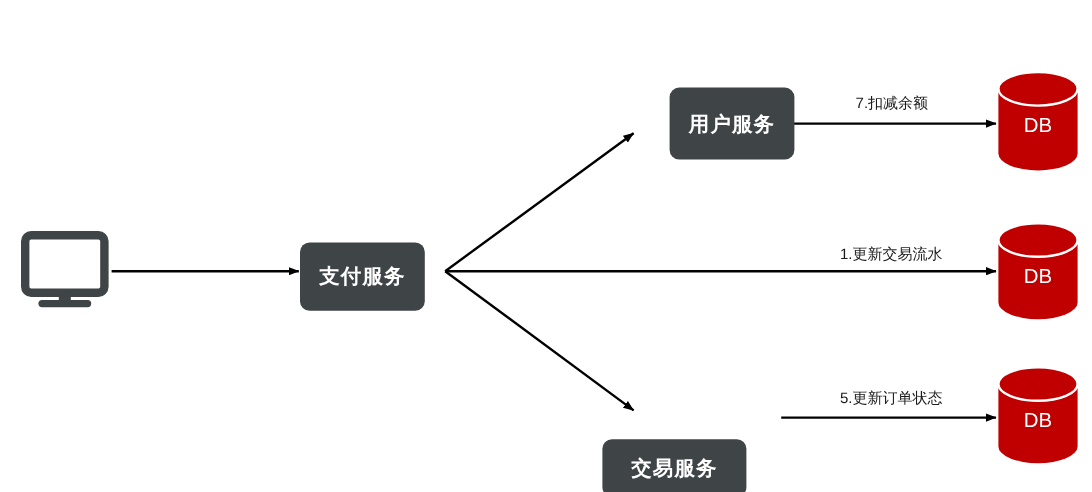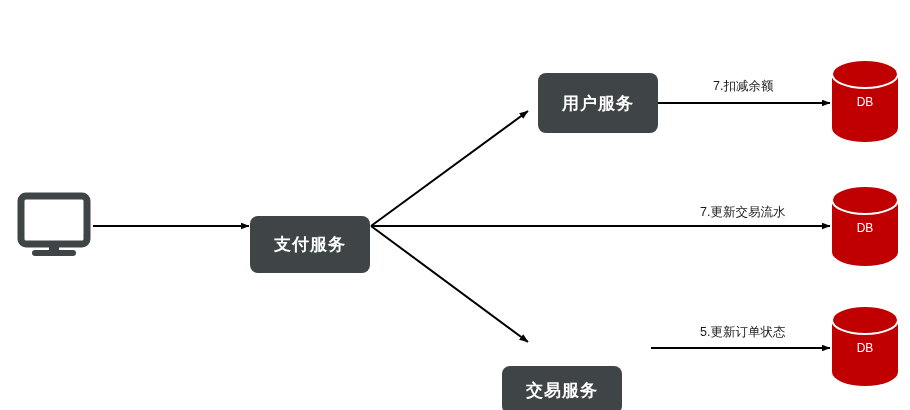--- a/index.html
+++ b/index.html
@@ -47,21 +47,21 @@
     color: #1a1a1a;
     font-size: 12.5px;
     font-weight: normal;
     white-space: nowrap;
     line-height: 1;
     text-align: center;
   }
   .db-label {
     position: absolute;
     color: #ffffff;
-    font-size: 12px;
+    font-size: 17px;
     font-weight: normal;
     white-space: nowrap;
     line-height: 1;
     text-align: center;
   }
 </style>
 </head>
 <body>
 
 <div id="canvas">
@@ -100,35 +100,35 @@
       <path d="M832,200 L832,252 A33,14 0 0,0 898,252 L898,200 Z" fill="#c00000"></path>
       <ellipse cx="865" cy="200" rx="33" ry="14" fill="#c00000" stroke="#ffffff" stroke-width="2"></ellipse>
     </g>
 
     <g>
       <path d="M832,320 L832,372 A33,14 0 0,0 898,372 L898,320 Z" fill="#c00000"></path>
       <ellipse cx="865" cy="320" rx="33" ry="14" fill="#c00000" stroke="#ffffff" stroke-width="2"></ellipse>
     </g>
   </svg>
 
-  <div class="node-box" style="left:250px; top:216px; width:120px; height:57px;">
+  <div class="node-box" style="left:250px; top:202px; width:104px; height:57px;">
     <span class="node-label">支付服务</span>
   </div>
 
-  <div class="node-box" style="left:538px; top:73px; width:120px; height:60px;">
+  <div class="node-box" style="left:558px; top:73px; width:104px; height:60px;">
     <span class="node-label">用户服务</span>
   </div>
 
   <div class="node-box" style="left:502px; top:318px; width:120px; height:48px;margin-top:48px;">
     <span class="node-label">交易服务</span>
   </div>
 
   <div class="edge-label" style="left:713px; top:80px;">7.扣减余额</div>
 
-  <div class="edge-label" style="left:700px; top:206px;">7.更新交易流水</div>
+  <div class="edge-label" style="left:700px; top:206px;">1.更新交易流水</div>
 
   <div class="edge-label" style="left:700px; top:326px;">5.更新订单状态</div>
 
   <div class="db-label" style="left:832px; top:96px; width:66px;">DB</div>
 
   <div class="db-label" style="left:832px; top:222px; width:66px;">DB</div>
 
   <div class="db-label" style="left:832px; top:342px; width:66px;">DB</div>
 
 </div>

